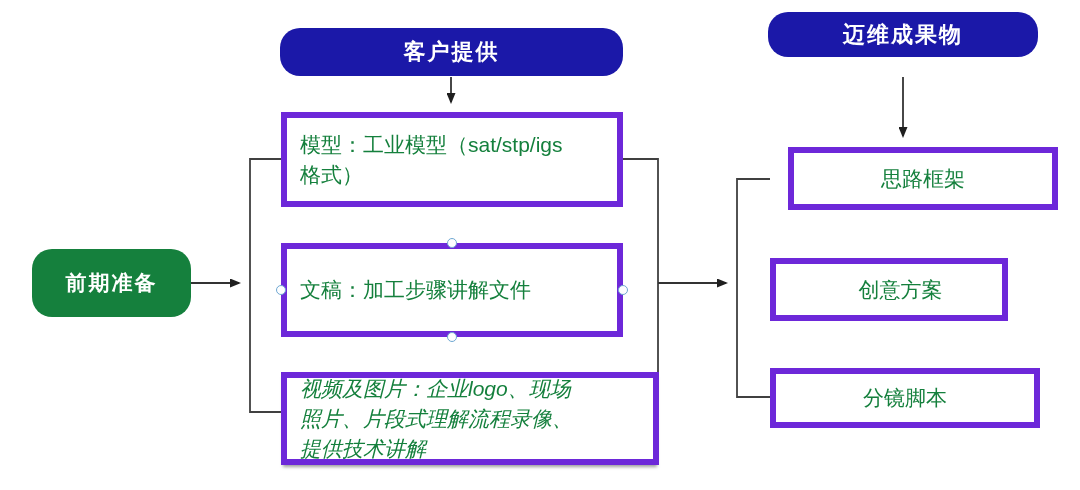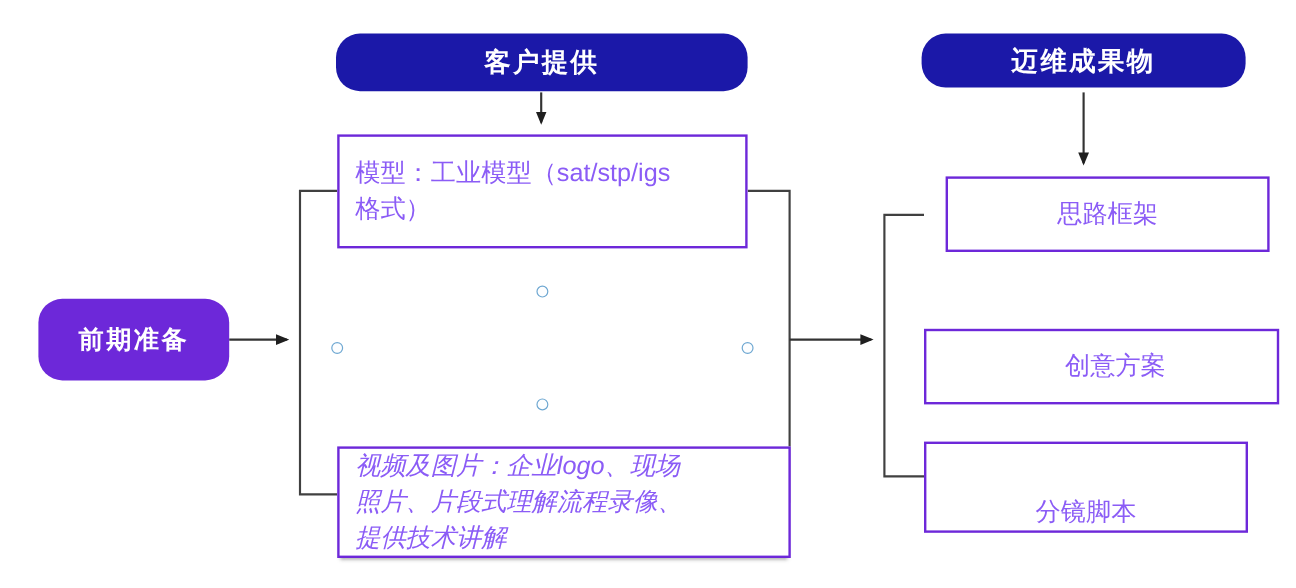--- a/index.html
+++ b/index.html
@@ -31,22 +31,22 @@
     display: flex;
     align-items: center;
     justify-content: center;
     letter-spacing: 2px;
     box-sizing: border-box;
     border-radius: 20px;
   }
   .white-box {
     position: absolute;
     background: #ffffff;
-    border: 2px solid #6d28d9;
-    color: #8b5cf6;
+    border: 6px solid #6d28d9;
+    color: #15803d;
     font-size: 21px;
     line-height: 30px;
     display: flex;
     align-items: center;
     box-sizing: border-box;
     white-space: pre-line;
   }
   .white-box.left-text { padding: 4px 10px 4px 13px; justify-content: flex-start; text-align: left; }
   .white-box.center-text { justify-content: center; text-align: center; }
   .shadowed { box-shadow: 0 4px 3px -2px rgba(80,80,80,0.55); }
@@ -81,53 +81,56 @@
 
     <path d="M623,159 H658 V418 H623" fill="none" stroke="#404040" stroke-width="1.8"></path>
 
     <line x1="658" y1="283" x2="726" y2="283" stroke="#333333" stroke-width="1.8" marker-end="url(#arrowhead)"></line>
 
     <path d="M770,179 H737 V397 H770" fill="none" stroke="#404040" stroke-width="1.8"></path>
 
     <line x1="903" y1="77" x2="903" y2="136" stroke="#333333" stroke-width="1.8" marker-end="url(#arrowhead)"></line>
   </svg>
 
-  <div class="blue-box" style="left: 32px; top: 249px; width: 159px; height: 68px; font-size: 21px; background: #6d28d9;">
+  <div class="blue-box" style="left: 32px; top: 249px; width: 159px; height: 68px; font-size: 21px; background: #15803d;">
     <span>前期准备</span>
   </div>
 
   <div class="blue-box" style="left: 280px; top: 28px; width: 343px; height: 48px; background: rgb(27, 24, 168);">
     <span>客户提供</span>
   </div>
 
   <div class="white-box left-text" style="left:281px; top:112px; width:342px; height:95px;">
     <span>模型：工业模型（sat/stp/igs
 格式）</span>
   </div>
 
+  <div class="white-box left-text" style="left:281px; top:243px; width:342px; height:94px;">
+    <span>文稿：加工步骤讲解文件</span>
+  </div>
   <div class="handle" style="left:447px; top:238px;"></div>
   <div class="handle" style="left:447px; top:332px;"></div>
   <div class="handle" style="left:276px; top:285px;"></div>
   <div class="handle" style="left:618px; top:285px;"></div>
 
   <div class="white-box left-text shadowed" style="left:281px; top:372px; width:378px; height:93px;font-style:italic;">
     <span>视频及图片：企业logo、现场
 照片、片段式理解流程录像、
 提供技术讲解</span>
   </div>
 
-  <div class="blue-box" style="left: 768px; top: 28px; width: 270px; height: 45px; background: rgb(27, 24, 168);">
+  <div class="blue-box" style="left: 768px; top: 12px; width: 270px; height: 45px; background: rgb(27, 24, 168);">
     <span>迈维成果物</span>
   </div>
 
   <div class="white-box center-text" style="left:788px; top:147px; width:270px; height:63px;">
     <span>思路框架</span>
   </div>
 
-  <div class="white-box center-text" style="left:770px; top:274px; width:296px; height:63px;padding-left:23px;">
+  <div class="white-box center-text" style="left:770px; top:258px; width:238px; height:63px;padding-left:23px;">
     <span>创意方案</span>
   </div>
 
-  <div class="white-box center-text" style="left:770px; top:368px; width:270px; height:76px;align-items:flex-end;">
+  <div class="white-box center-text" style="left:770px; top:368px; width:270px; height:60px;">
     <span>分镜脚本</span>
   </div>
 
 </div>
 
 </body></html>

